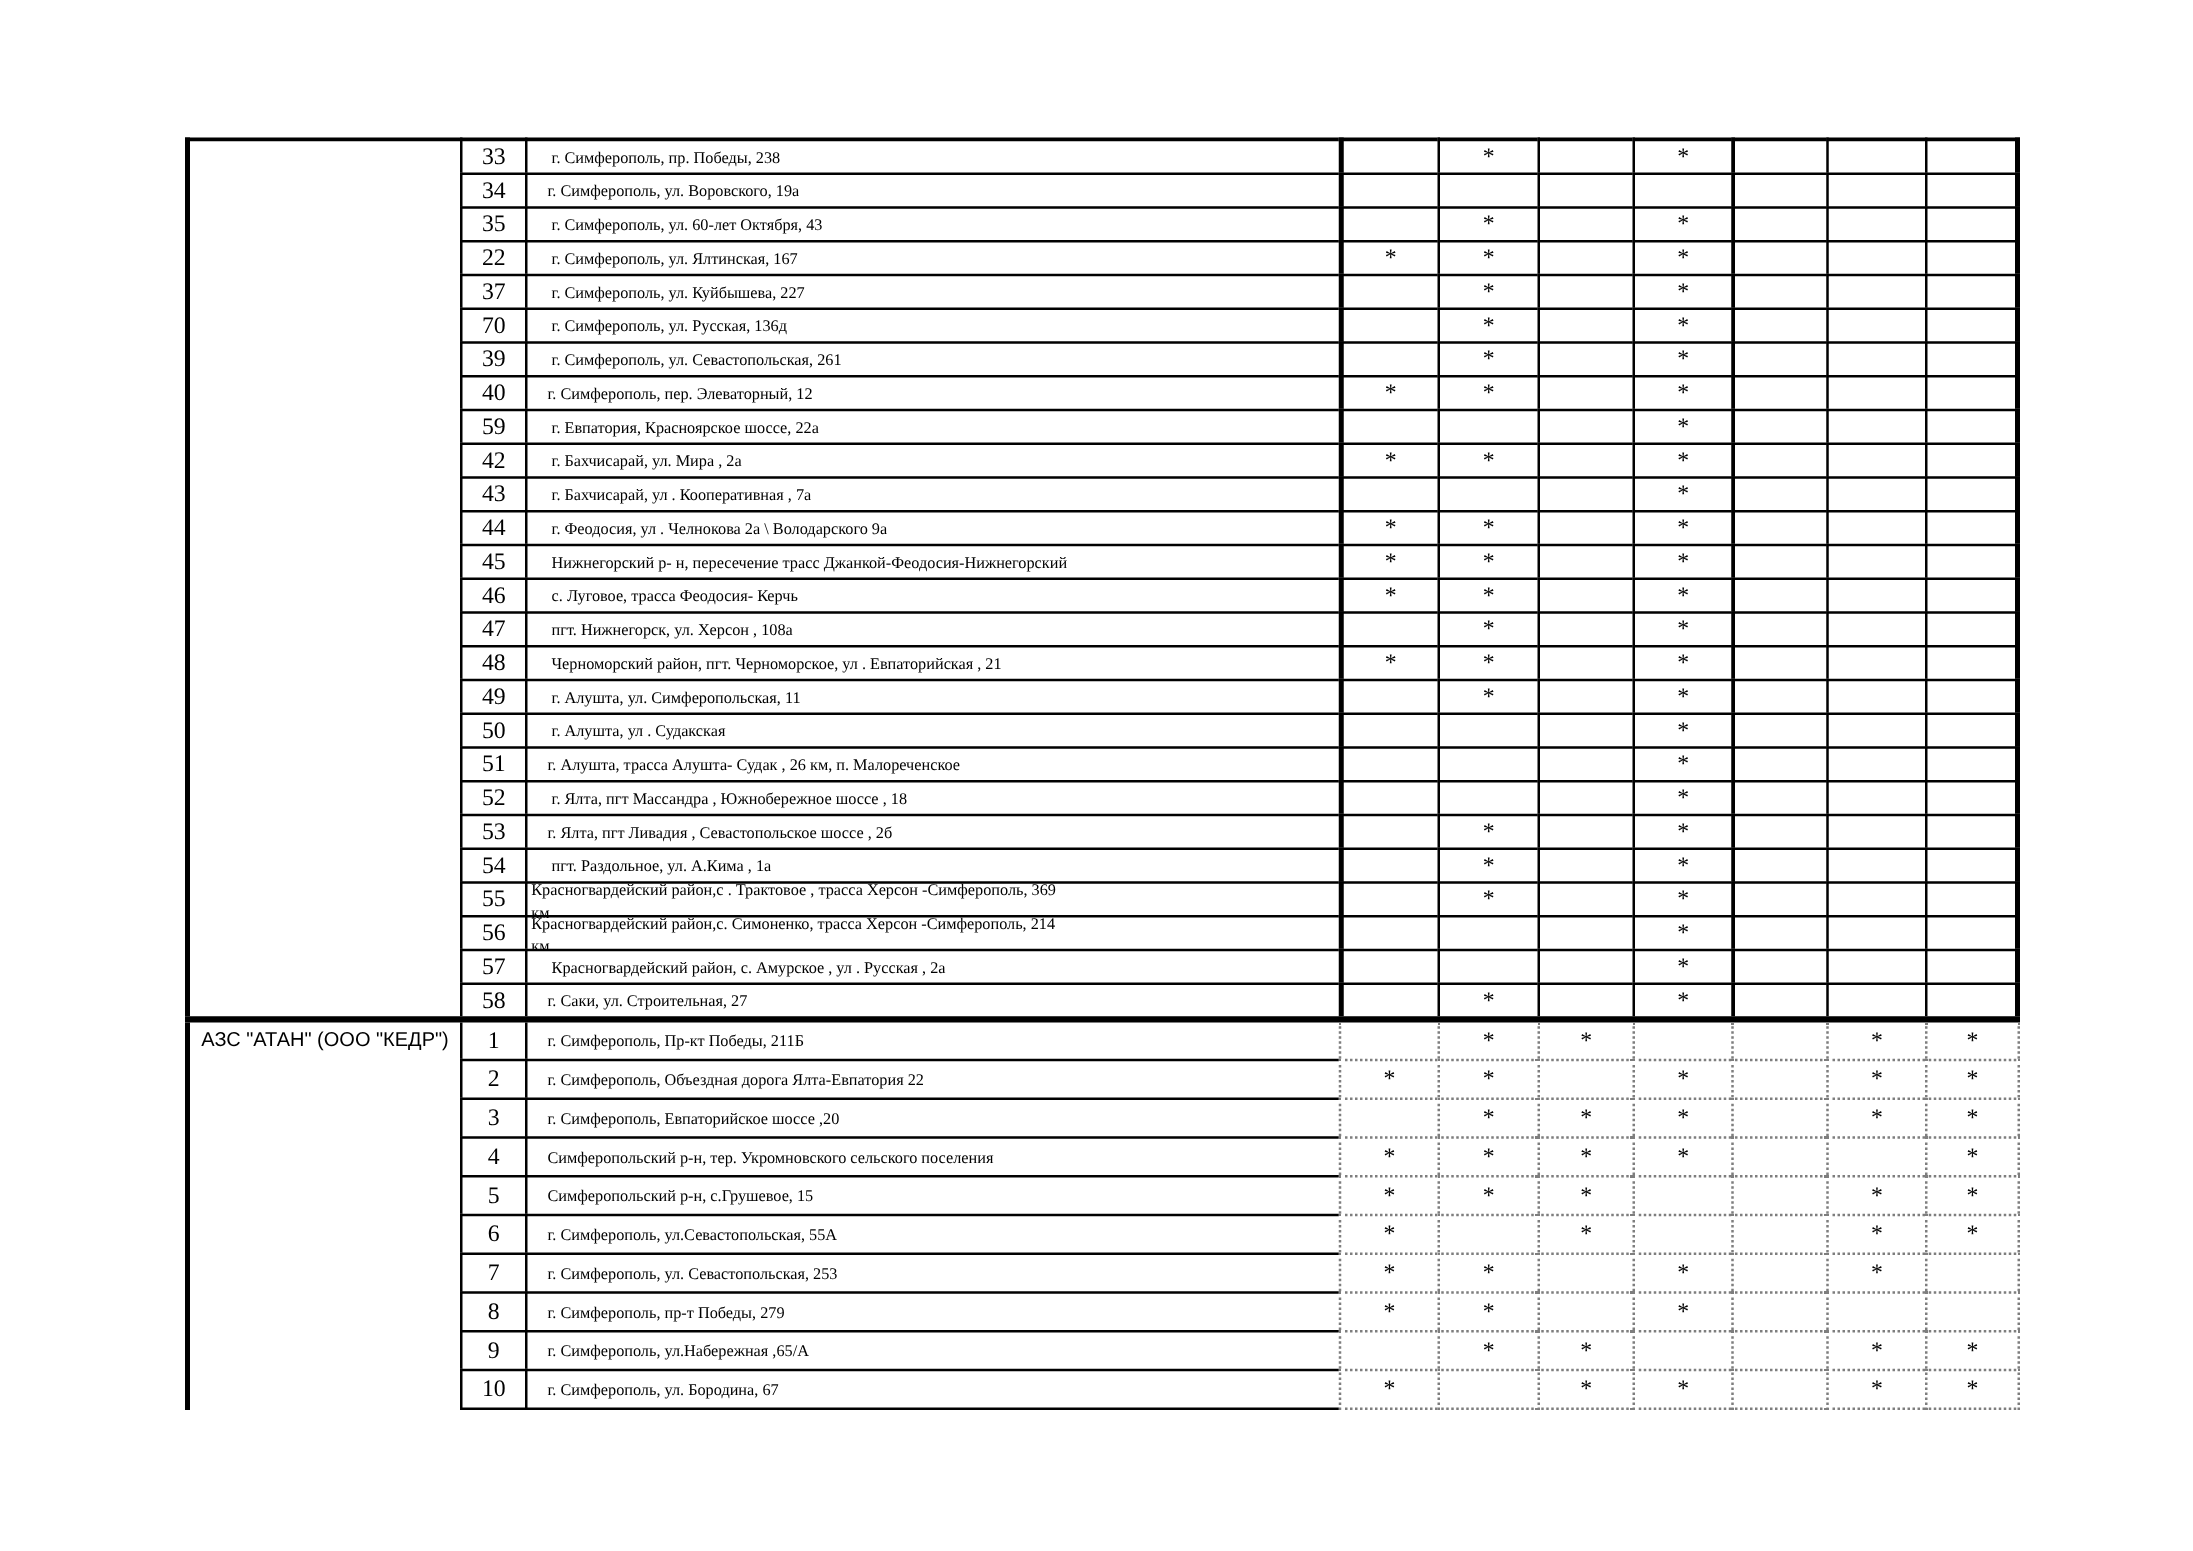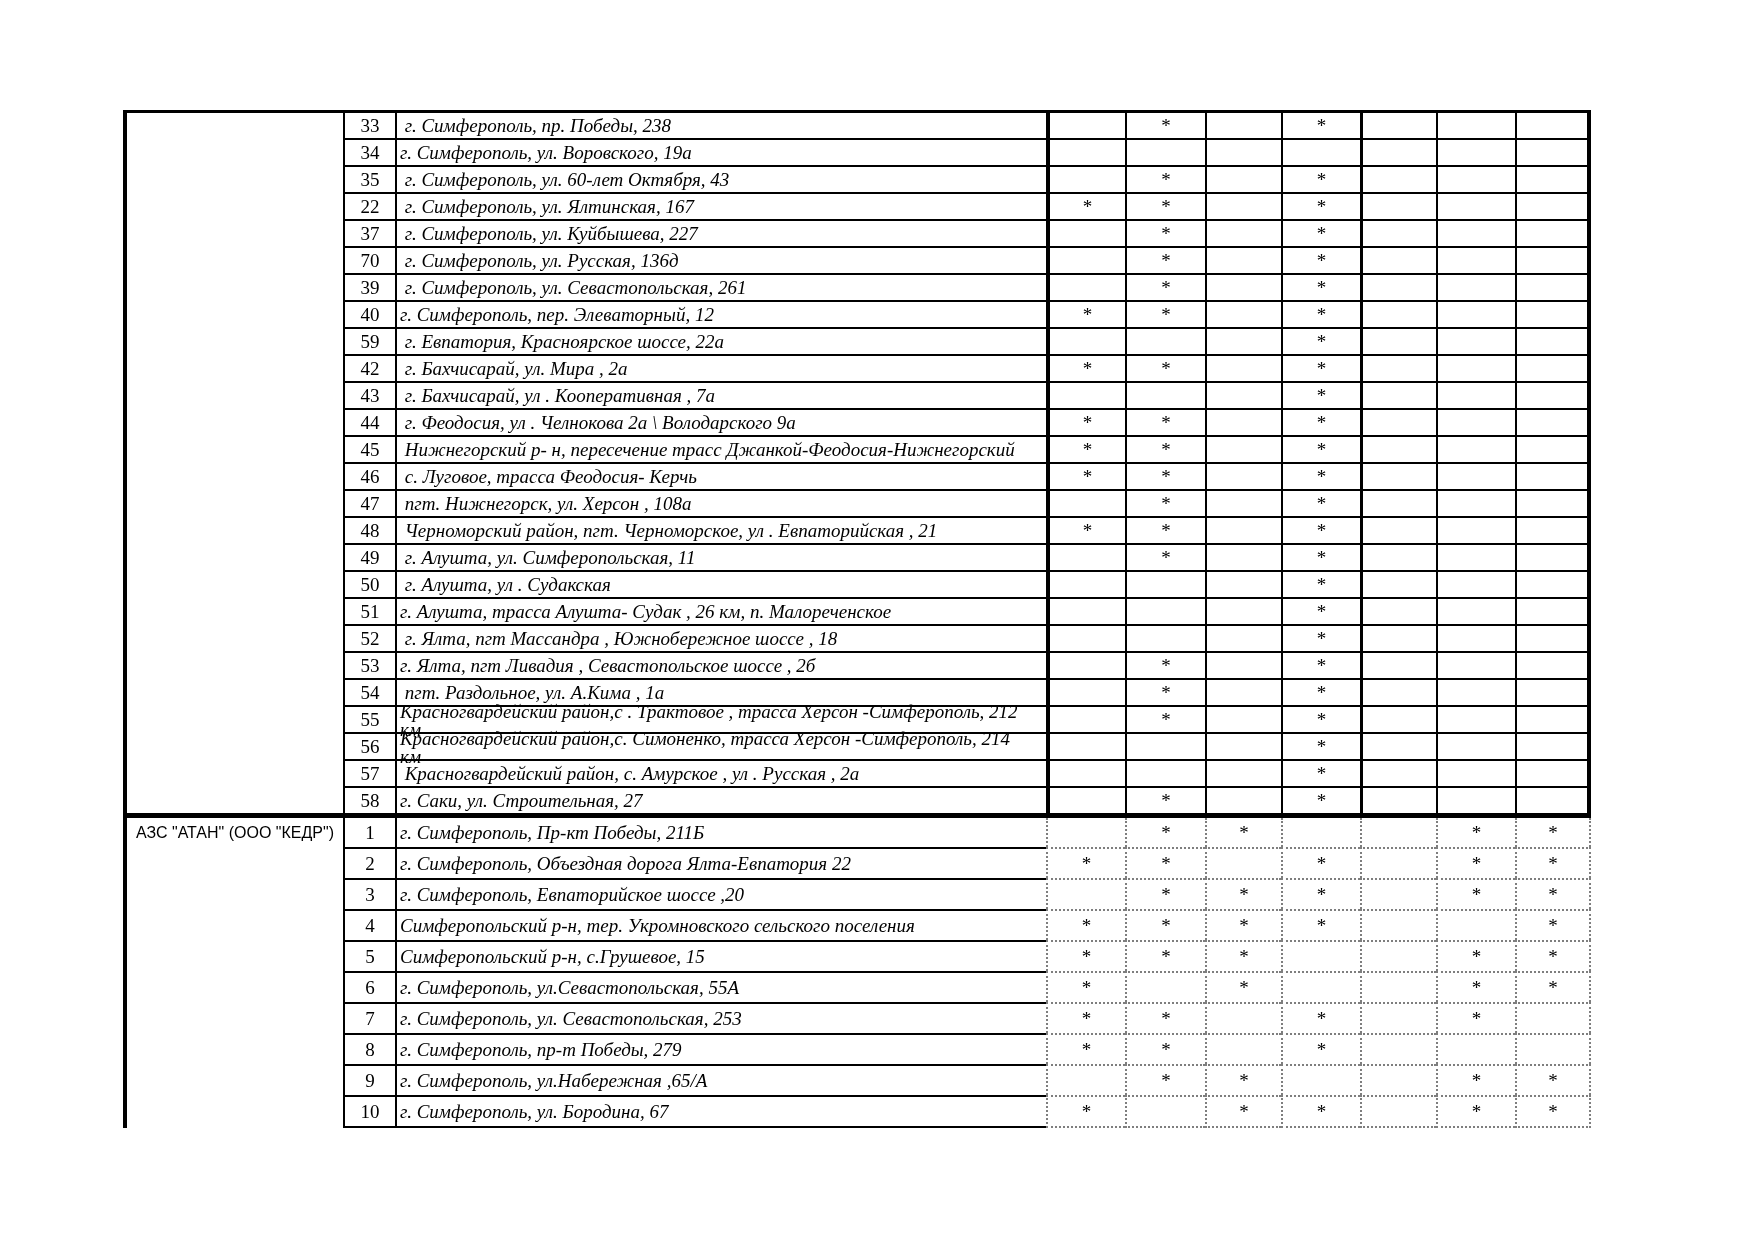--- a/index.html
+++ b/index.html
@@ -1,18 +1,18 @@
 <!DOCTYPE html>
 <html><head>
 <meta charset="utf-8">
 <style>
   html,body{margin:0;padding:0;background:#fff;}
   body{width:1754px;height:1241px;position:relative;overflow:hidden;
        font-family:"Liberation Serif", serif;color:#000;}
-  .sheet{position:absolute;left:123px;top:110px;width:1268px;}
+  .sheet{position:absolute;left:148px;top:110px;width:1268px;}
   table{border-collapse:separate;border-spacing:0;table-layout:fixed;width:1468px;}
   td{padding:0;vertical-align:middle;overflow:visible;}
 
   
   .t-top td{border-top:2px solid #000;border-left:2px solid #000;height:25px;}
   .t-top tr:first-child td{border-top:3px solid #000;}
   .t-top td.company{border-left:4px solid #000;vertical-align:top;}
   .t-top td.colA{border-left:4px solid #000;}
   .t-top td.colE{border-left:3px solid #000;}
   .t-top td.colG{border-right:4px solid #000;}
@@ -24,21 +24,21 @@
   .t-bot td{border-top:2px solid #000;border-left:2px solid #000;height:29px;}
   .t-bot td.company{border-left:4px solid #000;vertical-align:top;}
   .t-bot td.mark{border-top:2px dotted #7e7e7e;border-left:2px dotted #7e7e7e;}
   .t-bot td.colG{border-right:2px dotted #7e7e7e;}
   .t-bot tr:last-child td{border-bottom:2px solid #000;}
   .t-bot tr:last-child td.mark{border-bottom:2px dotted #7e7e7e;}
   .t-bot tr:first-child td{border-top:0;}
 
   
   td.num{text-align:center;font-size:19px;}
-  td.addr{font-size:19px;white-space:pre;padding-left:3px;position:relative;font-style:italic;}
+  td.addr{font-size:13px;white-space:pre;padding-left:16px;position:relative;}
   td.mark{text-align:center;font-size:19px;line-height:1;}
   .company-label{font-family:"Liberation Sans", sans-serif;font-size:16px;
                  text-align:center;padding-top:6px;white-space:nowrap;}
   .two{position:absolute;left:3px;top:-4px;line-height:18px;white-space:pre;z-index:1;}
 </style>
 </head>
 <body>
 
 <div class="sheet">
   <table class="t-top">
@@ -295,21 +295,21 @@
           <td class="mark colA"></td>
           <td class="mark colB">*</td>
           <td class="mark colC"></td>
           <td class="mark colD">*</td>
           <td class="mark colE"></td>
           <td class="mark colF"></td>
           <td class="mark colG"></td>
         </tr>
         <tr>
           <td class="num">55</td>
-          <td class="addr"><div class="two"><div>Красногвардейский район,с . Трактовое , трасса Херсон -Симферополь, 212</div><div>км</div></div></td>
+          <td class="addr"><div class="two"><div>Красногвардейский район,с . Трактовое , трасса Херсон -Симферополь, 369</div><div>км</div></div></td>
           <td class="mark colA"></td>
           <td class="mark colB">*</td>
           <td class="mark colC"></td>
           <td class="mark colD">*</td>
           <td class="mark colE"></td>
           <td class="mark colF"></td>
           <td class="mark colG"></td>
         </tr>
         <tr>
           <td class="num">56</td>

